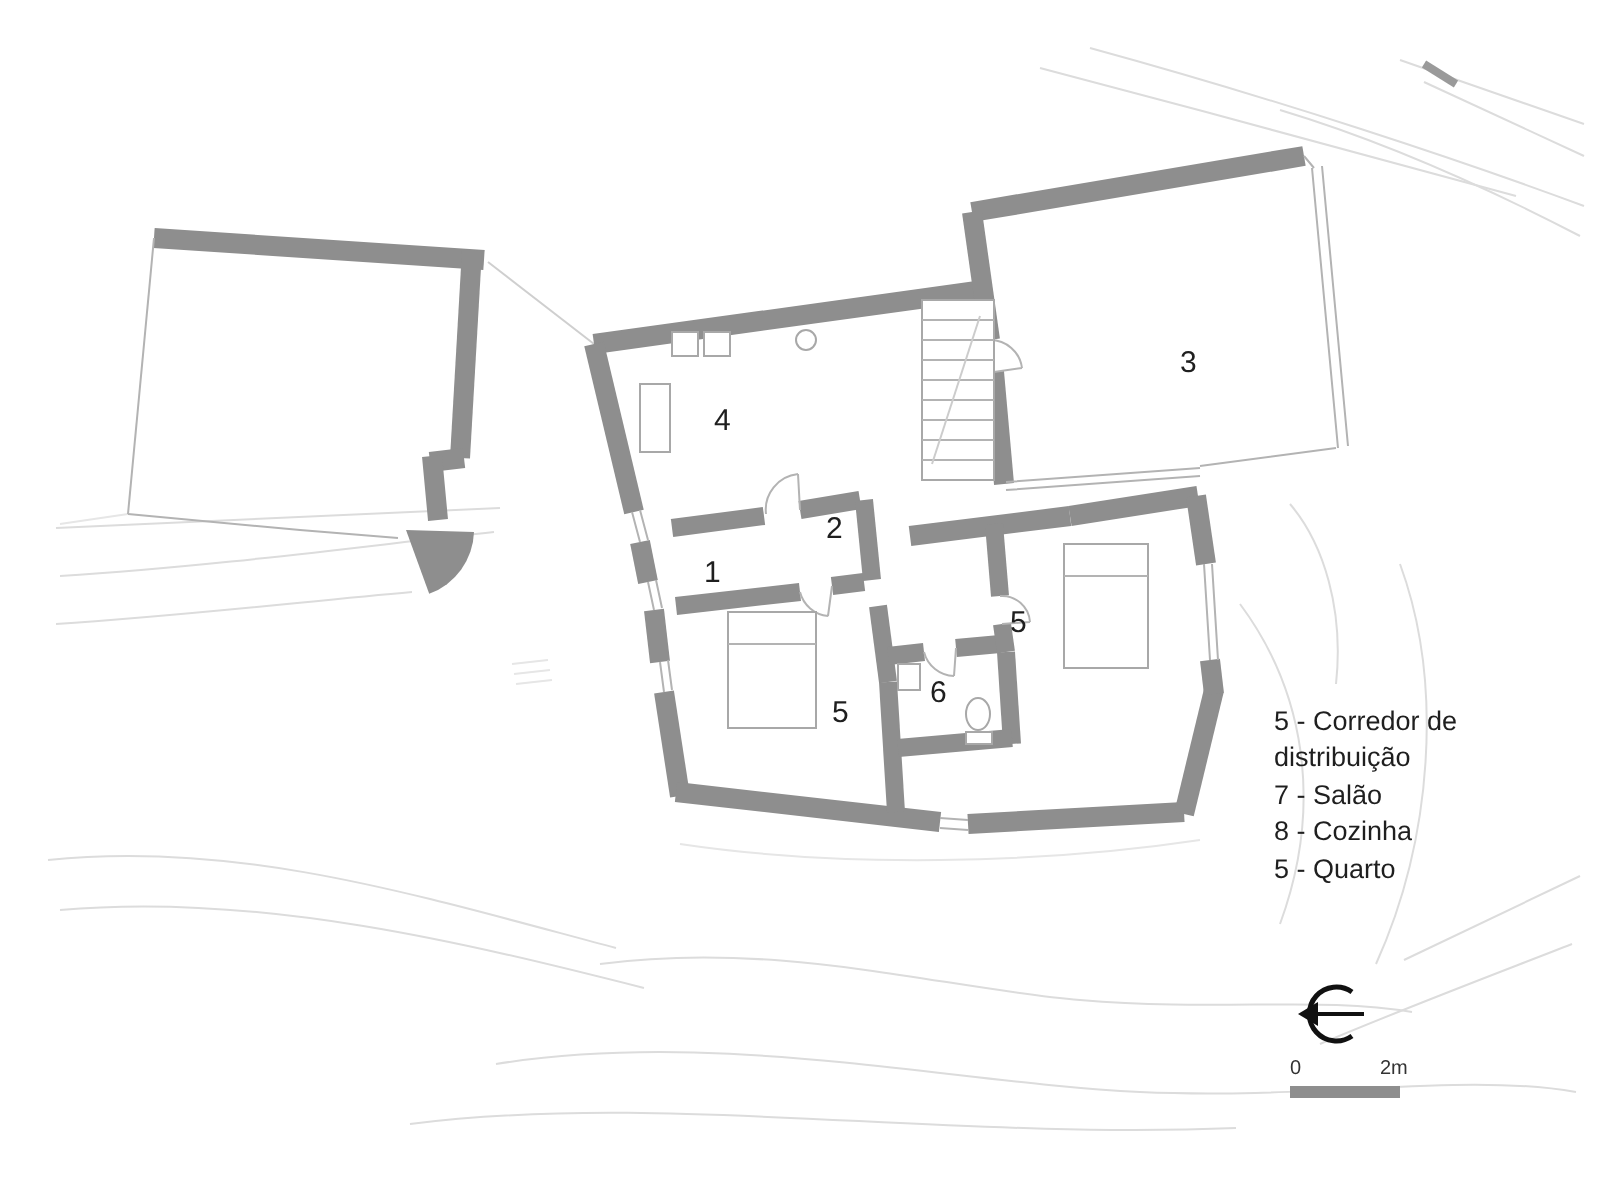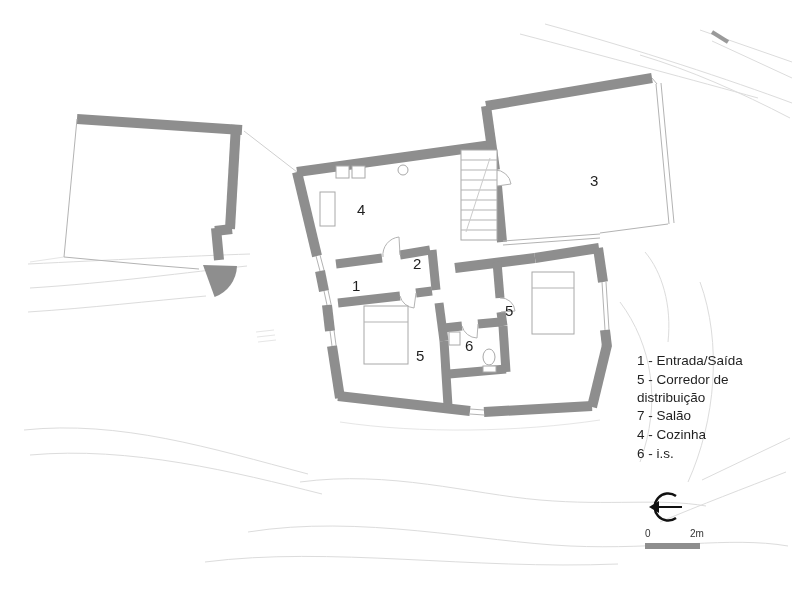--- a/index.html
+++ b/index.html
@@ -164,18 +164,17 @@
 
   <g>
     <text class="sc" x="645" y="537">0</text>
     <text class="sc" x="690" y="537">2m</text>
     <rect x="645" y="543" width="55" height="6" fill="#8e8e8e"></rect>
   </g>
 </svg>
 </div>
 
 <div class="legend">
-  <div>1 - Entrada/Saída</div>
   <div>5 - Corredor de distribuição</div>
   <div>7 - Salão</div>
-  <div>4 - Cozinha</div>
-  <div>6 - i.s.</div>
+  <div>8 - Cozinha</div>
+  <div>5 - Quarto</div>
 </div>
 
 </body></html>

